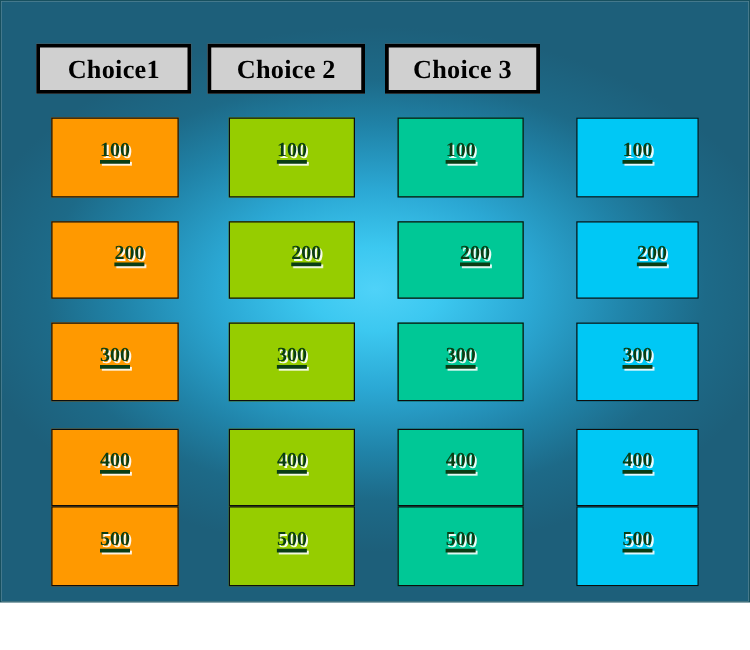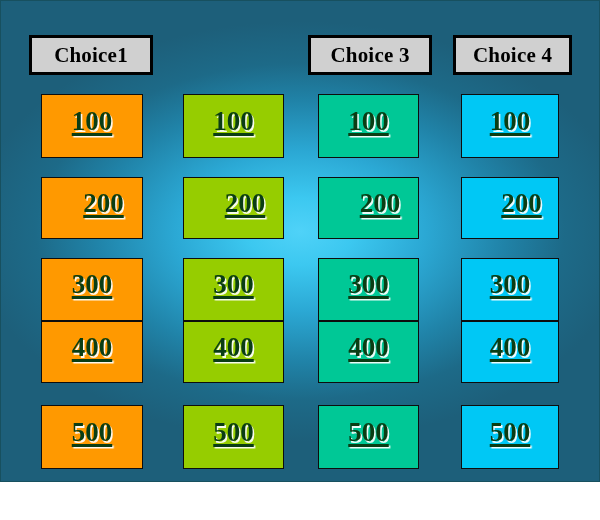--- a/index.html
+++ b/index.html
@@ -58,21 +58,21 @@
   .ch2 { left: 165px; width: 126px; }
   .ch3 { left: 307px; width: 124px; }
   .ch4 { left: 452px; width: 119px; }
 
   
   .tile {
     position: absolute;
     box-sizing: border-box;
     border: 1px solid #0d0d0d;
     color: #0a3d14;
-    font-size: 27px;
+    font-size: 16px;
     font-weight: bold;
     text-align: center;
     text-decoration: underline;
     text-decoration-thickness: 2.5px;
     text-underline-offset: 3px;
     text-shadow: 1.5px 1.5px 0 rgba(255,255,255,0.92);
     display: flex;
     align-items: center;
     justify-content: center;
     padding-bottom: 10px;
@@ -82,38 +82,38 @@
   
   .c1 { left: 40px;  width: 102px; }
   .c2 { left: 182px; width: 101px; }
   .c3 { left: 317px; width: 101px; }
   .c4 { left: 460px; width: 98px;  }
 
   
   .r1 { top: 93px;  height: 64px; }
   .r2 { top: 176px; height: 62px; padding-left: 23px; }
   .r3 { top: 257px; height: 63px; }
-  .r4 { top: 320px; height: 62px; }
+  .r4 { top: 342px; height: 62px; }
   .r5 { top: 404px; height: 64px; }
 
   
   .fill-orange { background: #ff9900; }
   .fill-lime   { background: #96cd00; }
   .fill-green  { background: #00c896; }
   .fill-cyan   { background: #00c8f5; }
 </style>
 </head>
 <body>
 
 <div id="board">
 
   <div class="header-row">
     <div class="col-header ch1">Choice1</div>
+    <div class="col-header ch2">Choice 2</div>
     <div class="col-header ch3">Choice 3</div>
-    <div class="col-header ch4">Choice 4</div>
   </div>
 
   <div class="tile c1 r1 fill-orange">100</div>
   <div class="tile c1 r2 fill-orange">200</div>
   <div class="tile c1 r3 fill-orange">300</div>
   <div class="tile c1 r4 fill-orange">400</div>
   <div class="tile c1 r5 fill-orange">500</div>
 
   <div class="tile c2 r1 fill-lime">100</div>
   <div class="tile c2 r2 fill-lime">200</div>

